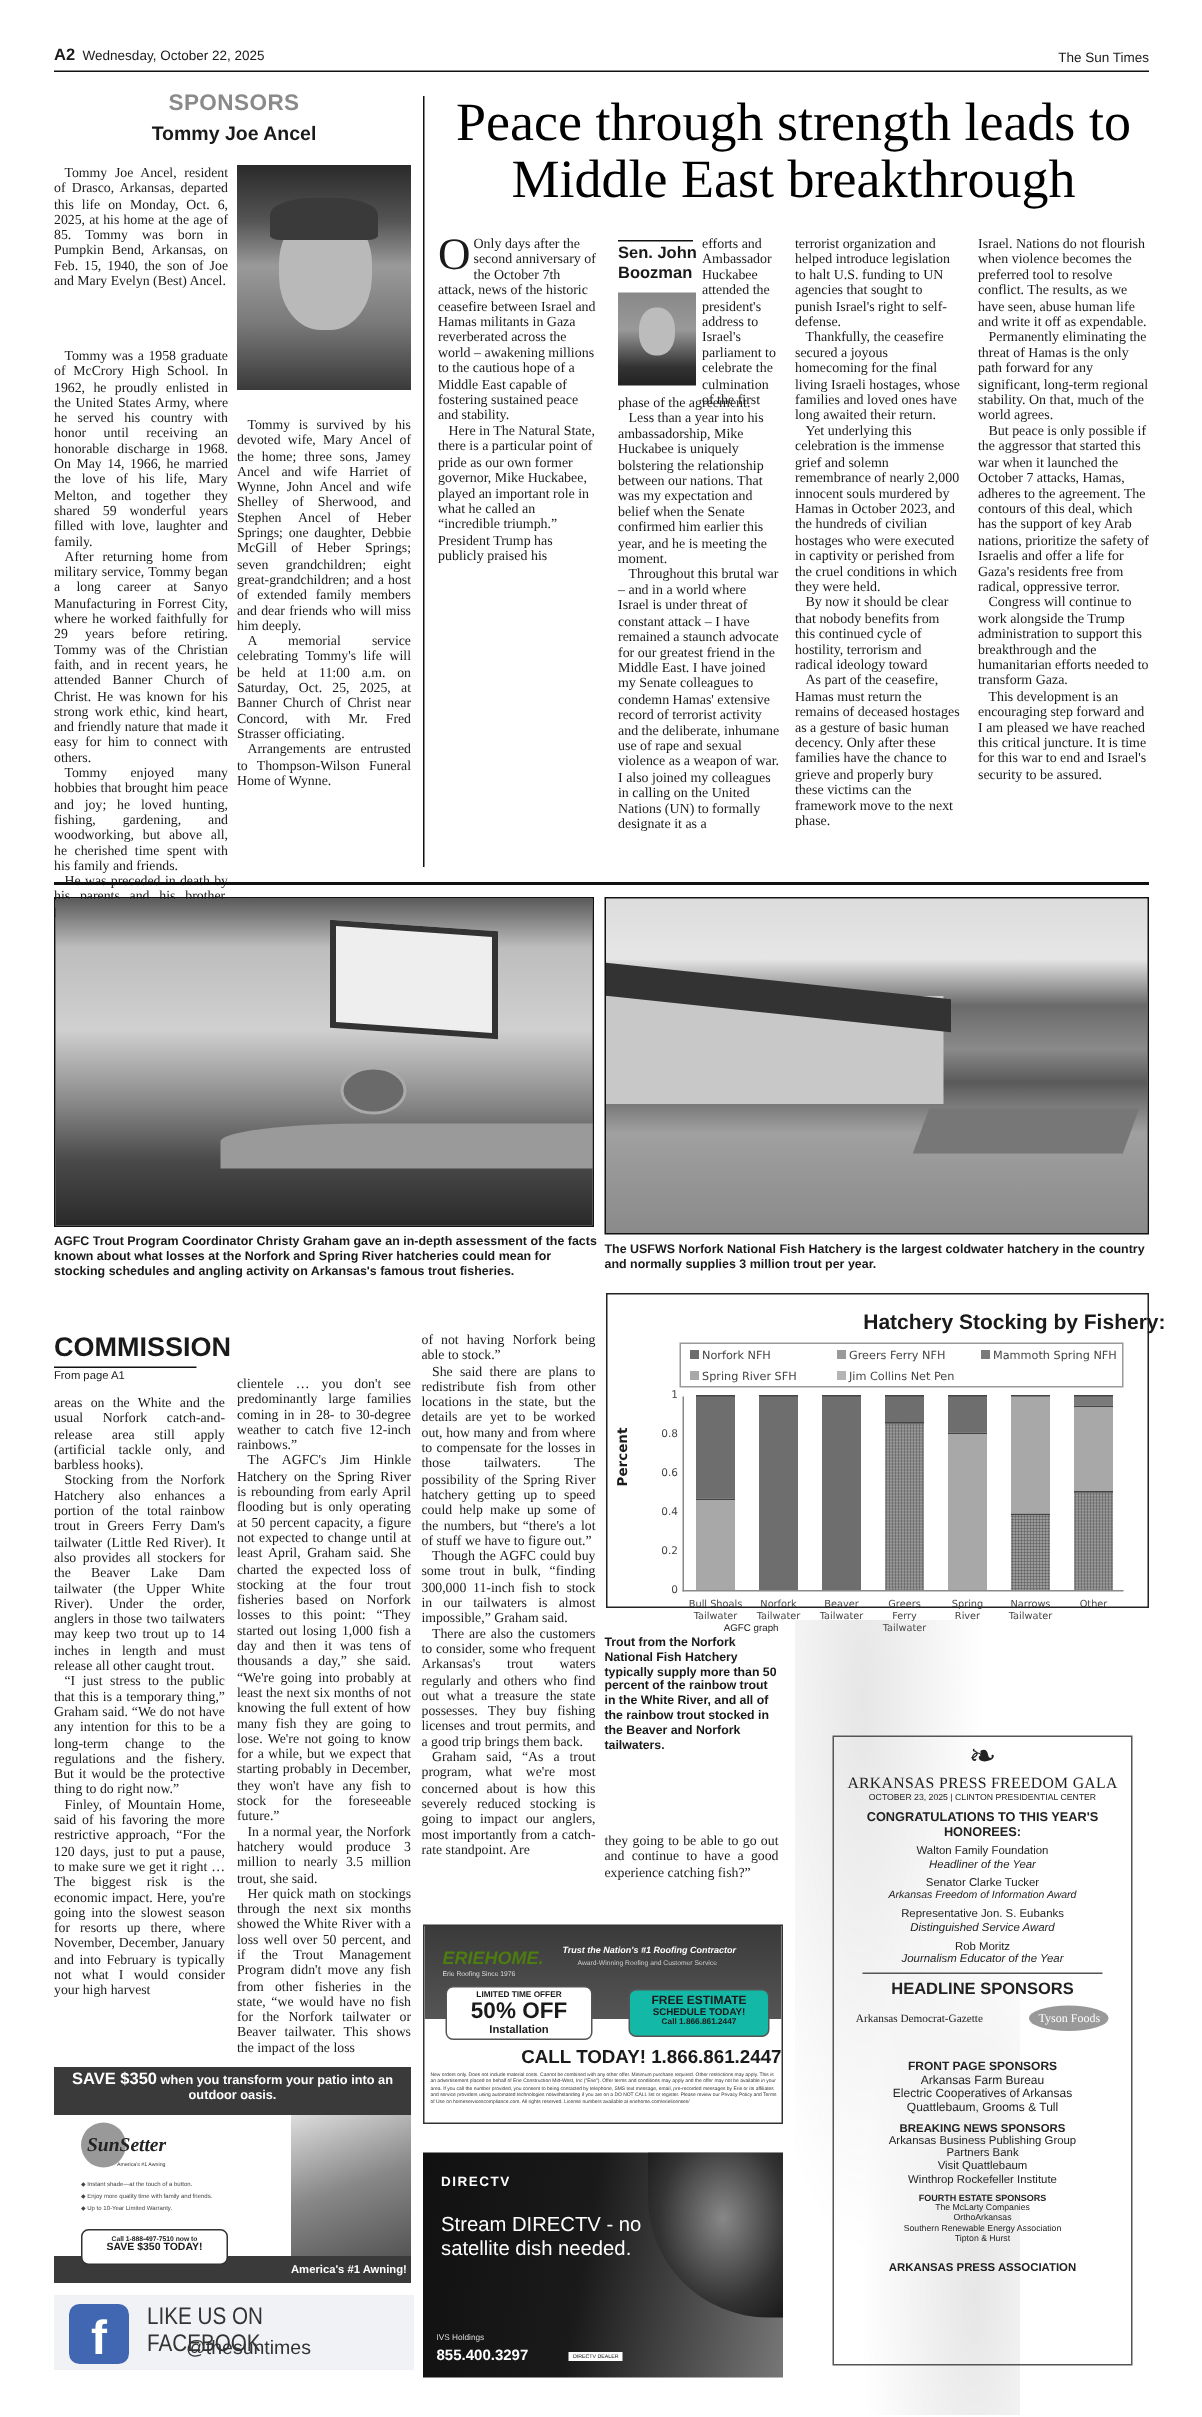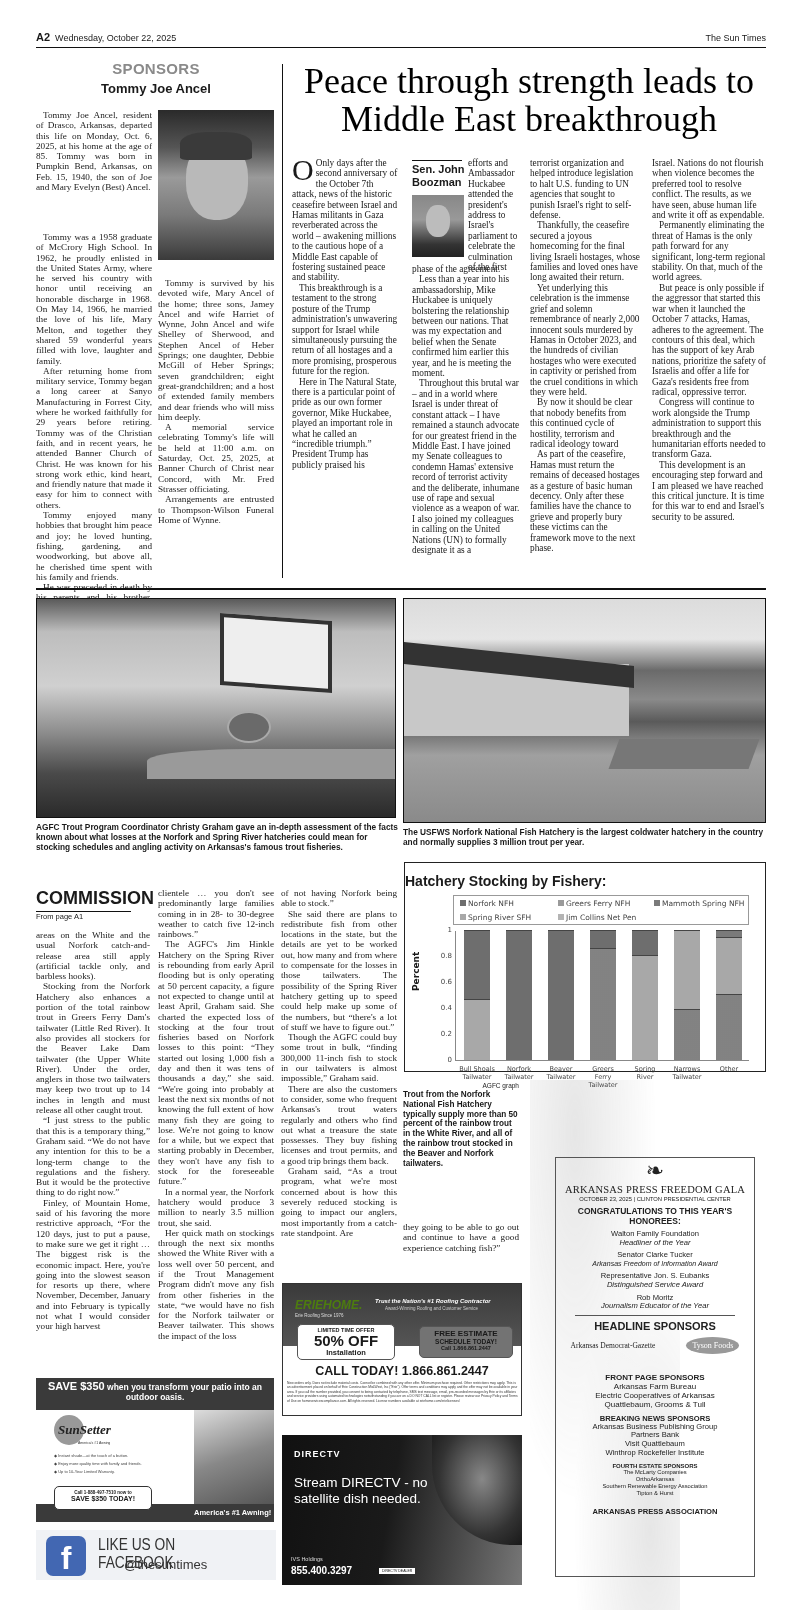--- a/index.html
+++ b/index.html
@@ -50,21 +50,20 @@
 <div class="col body-text" style="left:158px;top:278px;width:116px;">
   <p>Tommy is survived by his devoted wife, Mary Ancel of the home; three sons, Jamey Ancel and wife Harriet of Wynne, John Ancel and wife Shelley of Sherwood, and Stephen Ancel of Heber Springs; one daughter, Debbie McGill of Heber Springs; seven grandchildren; eight great-grandchildren; and a host of extended family members and dear friends who will miss him deeply.</p>
   <p>A memorial service celebrating Tommy's life will be held at 11:00 a.m. on Saturday, Oct. 25, 2025, at Banner Church of Christ near Concord, with Mr. Fred Strasser officiating.</p>
   <p>Arrangements are entrusted to Thompson-Wilson Funeral Home of Wynne.</p>
 </div>
 <div class="vrule" style="left:282px;top:64px;height:514px;"></div>
 
 <div class="abs headline" style="left:292px;top:62px;width:474px;">Peace through strength leads to Middle East breakthrough</div>
 <div class="col op-text" style="left:292px;top:158px;width:108px;">
   <p style="text-indent:0"><span style="float:left;font-size:30px;line-height:24px;margin-right:2px">O</span><span>Only days after the second anniversary of the October 7th attack, news of the historic ceasefire between Israel and Hamas militants in Gaza reverberated across the world – awakening millions to the cautious hope of a Middle East capable of fostering sustained peace and stability.</span></p>
-  <p>This breakthrough is a testament to the strong posture of the Trump administration's unwavering support for Israel while simultaneously pursuing the return of all hostages and a more promising, prosperous future for the region.</p>
   <p>Here in The Natural State, there is a particular point of pride as our own former governor, Mike Huckabee, played an important role in what he called an “incredible triumph.” President Trump has publicly praised his</p>
 </div>
 <div class="abs" style="left:412px;top:160px;width:50px;border-top:1px solid #111;"></div>
 <div class="abs sans" style="left:412px;top:163px;width:60px;font-weight:bold;font-size:11px;line-height:13px">Sen. John Boozman</div>
 <div class="photo" style="left:412px;top:195px;width:52px;height:62px;background:linear-gradient(180deg,#888 0%,#999 40%,#333 80%,#222 100%);">
   <div style="position:absolute;left:14px;top:10px;width:24px;height:32px;border-radius:45%;background:#bcbcbc"></div>
 </div>
 <div class="col op-text" style="left:468px;top:158px;width:52px;">efforts and Ambassador Huckabee attended the president's address to Israel's parliament to celebrate the culmination of the first</div>
 <div class="col op-text" style="left:412px;top:264px;width:108px;">
   <p style="text-indent:0">phase of the agreement.</p>
@@ -101,37 +100,37 @@
 <div class="abs caption" style="left:403px;top:827px;width:363px;">The USFWS Norfork National Fish Hatchery is the largest coldwater hatchery in the country and normally supplies 3 million trout per year.</div>
 
 <div class="abs sans" style="left:36px;top:888px;width:95px;font-weight:bold;font-size:18px;border-bottom:1.5px solid #111;padding-bottom:2px">COMMISSION</div>
 <div class="abs sans" style="left:36px;top:912px;font-size:7.5px">From page A1</div>
 <div class="col body-text" style="left:36px;top:930px;width:114px;">
   <p style="text-indent:0">areas on the White and the usual Norfork catch-and-release area still apply (artificial tackle only, and barbless hooks).</p>
   <p>Stocking from the Norfork Hatchery also enhances a portion of the total rainbow trout in Greers Ferry Dam's tailwater (Little Red River). It also provides all stockers for the Beaver Lake Dam tailwater (the Upper White River). Under the order, anglers in those two tailwaters may keep two trout up to 14 inches in length and must release all other caught trout.</p>
   <p>“I just stress to the public that this is a temporary thing,” Graham said. “We do not have any intention for this to be a long-term change to the regulations and the fishery. But it would be the protective thing to do right now.”</p>
   <p>Finley, of Mountain Home, said of his favoring the more restrictive approach, “For the 120 days, just to put a pause, to make sure we get it right … The biggest risk is the economic impact. Here, you're going into the slowest season for resorts up there, where November, December, January and into February is typically not what I would consider your high harvest</p>
 </div>
-<div class="col body-text" style="left:158px;top:888px;width:116px;font-family:Liberation Serif, serif;">
+<div class="col body-text" style="left:158px;top:917px;width:116px;font-family:Liberation Serif, serif;">
   <p style="text-indent:0">clientele … you don't see predominantly large families coming in in 28- to 30-degree weather to catch five 12-inch rainbows.”</p>
   <p>The AGFC's Jim Hinkle Hatchery on the Spring River is rebounding from early April flooding but is only operating at 50 percent capacity, a figure not expected to change until at least April, Graham said. She charted the expected loss of stocking at the four trout fisheries based on Norfork losses to this point: “They started out losing 1,000 fish a day and then it was tens of thousands a day,” she said. “We're going into probably at least the next six months of not knowing the full extent of how many fish they are going to lose. We're not going to know for a while, but we expect that starting probably in December, they won't have any fish to stock for the foreseeable future.”</p>
   <p>In a normal year, the Norfork hatchery would produce 3 million to nearly 3.5 million trout, she said.</p>
   <p>Her quick math on stockings through the next six months showed the White River with a loss well over 50 percent, and if the Trout Management Program didn't move any fish from other fisheries in the state, “we would have no fish for the Norfork tailwater or Beaver tailwater. This shows the impact of the loss</p>
 </div>
 <div class="col body-text" style="left:281px;top:888px;width:116px;">
   <p style="text-indent:0">of not having Norfork being able to stock.”</p>
   <p>She said there are plans to redistribute fish from other locations in the state, but the details are yet to be worked out, how many and from where to compensate for the losses in those tailwaters. The possibility of the Spring River hatchery getting up to speed could help make up some of the numbers, but “there's a lot of stuff we have to figure out.”</p>
   <p>Though the AGFC could buy some trout in bulk, “finding 300,000 11-inch fish to stock in our tailwaters is almost impossible,” Graham said.</p>
   <p>There are also the customers to consider, some who frequent Arkansas's trout waters regularly and others who find out what a treasure the state possesses. They buy fishing licenses and trout permits, and a good trip brings them back.</p>
   <p>Graham said, “As a trout program, what we're most concerned about is how this severely reduced stocking is going to impact our anglers, most importantly from a catch-rate standpoint. Are</p>
 </div>
 <div class="col body-text" style="left:403px;top:1222px;width:116px;">they going to be able to go out and continue to have a good experience catching fish?”</div>
 
 <div class="chart-box" style="left:404px;top:862px;width:362px;height:210px;">
-  <div class="sans" style="position:absolute;left:0;top:10px;width:100%;text-align:left;font-weight:bold;font-size:14px">Hatchery Stocking by Fishery:</div>
+  <div class="sans" style="position:absolute;left:12px;top:10px;width:100%;text-align:right;font-weight:bold;font-size:14px">Hatchery Stocking by Fishery:</div>
   <div style="position:absolute;left:48px;top:32px;width:296px;height:30px;border:1px solid #999;font-family:'DejaVu Sans',sans-serif;font-size:7.5px;color:#444">
     <span style="position:absolute;left:6px;top:3px"><i style="display:inline-block;width:6px;height:6px;background:#6e6e6e;margin-right:2px"></i><span>Norfork NFH</span></span>
     <span style="position:absolute;left:104px;top:3px"><i style="display:inline-block;width:6px;height:6px;background:#9a9a9a;margin-right:2px"></i><span>Greers Ferry NFH</span></span>
     <span style="position:absolute;left:200px;top:3px"><i style="display:inline-block;width:6px;height:6px;background:#7a7a7a;margin-right:2px"></i><span>Mammoth Spring NFH</span></span>
     <span style="position:absolute;left:6px;top:17px"><i style="display:inline-block;width:6px;height:6px;background:#a8a8a8;margin-right:2px"></i><span>Spring River SFH</span></span>
     <span style="position:absolute;left:104px;top:17px"><i style="display:inline-block;width:6px;height:6px;background:#b4b4b4;margin-right:2px"></i><span>Jim Collins Net Pen</span></span>
   </div>
   <div style="position:absolute;left:6px;top:100px;transform:rotate(-90deg);transform-origin:left top;font-family:'DejaVu Sans',sans-serif;font-weight:bold;font-size:9px;top:128px">Percent</div>
   <div id="plot" style="position:absolute;left:50px;top:68px;width:294px;height:130px;border-left:1px solid #888;border-bottom:1px solid #888">
       <div style="position: absolute; left: -22px; top: 125px; width: 18px; text-align: right; font-family: &quot;DejaVu Sans&quot;, sans-serif; font-size: 7px; color: rgb(68, 68, 68);">0</div>
@@ -221,26 +220,26 @@
   <div style="position:absolute;left:0;top:0;width:100%;height:62px;background:linear-gradient(180deg,#3a3a3a,#555)"></div>
   <div class="sans" style="position:absolute;left:12px;top:14px;color:#4d7c0f;font-weight:bold;font-size:12px;font-style:italic">ERIEHOME.</div>
   <div class="sans" style="position:absolute;left:12px;top:29px;color:#ddd;font-size:4.5px">Erie Roofing Since 1976</div>
   <div class="sans" style="position:absolute;left:92px;top:14px;color:#fff;font-weight:bold;font-style:italic;font-size:6px">Trust the Nation's #1 Roofing Contractor</div>
   <div class="sans" style="position:absolute;left:102px;top:22px;color:#ccc;font-size:4.5px">Award-Winning Roofing and Customer Service</div>
   <div class="sans" style="position:absolute;left:14px;top:40px;width:98px;height:36px;background:#fff;border-radius:5px;text-align:center;border:1px solid #555">
     <div style="font-weight:bold;font-size:5.5px;margin-top:2px">LIMITED TIME OFFER</div>
     <div style="font-weight:900;font-size:15px;line-height:15px">50% OFF</div>
     <div style="font-weight:bold;font-size:7.5px">Installation</div>
   </div>
-  <div class="sans" style="position:absolute;left:136px;top:42px;width:94px;height:32px;background:#737373;border-radius:5px;text-align:center;border:1px solid #555">
+  <div class="sans" style="position:absolute;left:136px;top:42px;width:94px;height:32px;background:#14b8a6;border-radius:5px;text-align:center;border:1px solid #555">
     <div style="font-weight:900;font-size:8px;margin-top:2px">FREE ESTIMATE</div>
     <div style="font-weight:900;font-size:6.5px">SCHEDULE TODAY!</div>
     <div style="font-weight:bold;font-size:5.5px">Call 1.866.861.2447</div>
   </div>
-  <div class="sans" style="position:absolute;left:0;top:80px;width:100%;text-align:center;font-weight:900;font-size:12.5px">CALL TODAY! 1.866.861.2447</div>
+  <div class="sans" style="position:absolute;left:0;top:80px;width:100%;text-align:right;font-weight:900;font-size:12.5px">CALL TODAY! 1.866.861.2447</div>
   <div class="sans" style="position:absolute;left:4px;top:97px;width:232px;font-size:3.3px;line-height:4.4px;color:#333">New orders only. Does not include material costs. Cannot be combined with any other offer. Minimum purchase required. Other restrictions may apply. This is an advertisement placed on behalf of Erie Construction Mid-West, Inc ("Erie"). Offer terms and conditions may apply and the offer may not be available in your area. If you call the number provided, you consent to being contacted by telephone, SMS text message, email, pre-recorded messages by Erie or its affiliates and service providers using automated technologies notwithstanding if you are on a DO NOT CALL list or register. Please review our Privacy Policy and Terms of Use on homeservicescompliance.com. All rights reserved. License numbers available at eriehome.com/erielicenses/</div>
 </div>
 
 <div class="ad" style="left:282px;top:1435px;width:240px;height:150px;background:linear-gradient(100deg,#111 0%,#1a1a1a 45%,#444 70%,#777 100%)">
   <div style="position:absolute;left:150px;top:0;width:100px;height:110px;border-radius:0 0 0 80px;background:radial-gradient(ellipse at 50% 40%,#888 0%,#333 60%,#111 100%)"></div>
   <div class="sans" style="position:absolute;left:12px;top:14px;color:#fff;font-weight:bold;font-size:9px;letter-spacing:1px">DIRECTV</div>
   <div class="sans" style="position:absolute;left:12px;top:40px;width:135px;color:#fff;font-size:13.5px;line-height:16px">Stream DIRECTV - no satellite dish needed.</div>
   <div class="sans" style="position:absolute;left:9px;top:121px;color:#ddd;font-size:5.5px">IVS Holdings</div>
   <div class="sans" style="position:absolute;left:9px;top:130px;color:#fff;font-weight:bold;font-size:10px">855.400.3297</div>
   <div class="sans" style="position:absolute;left:97px;top:133px;background:#fff;color:#111;font-size:3.5px;padding:1px 3px">DIRECTV DEALER</div>

